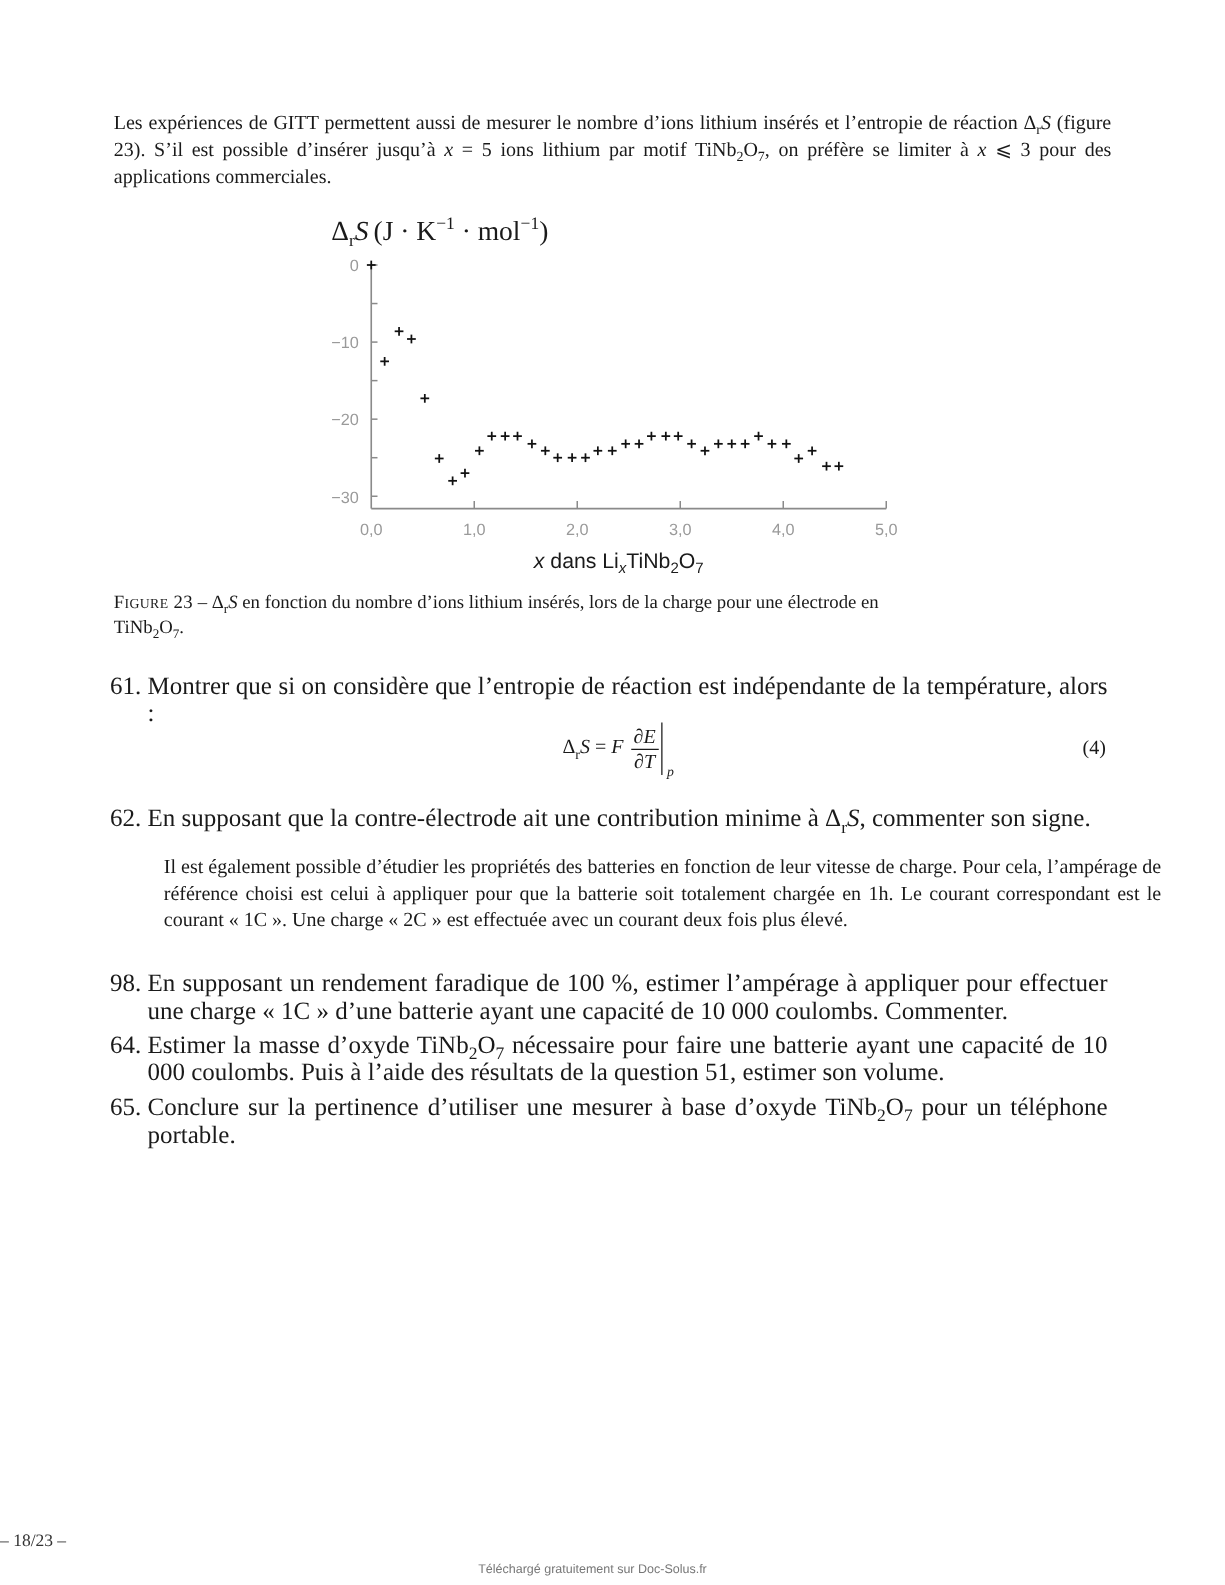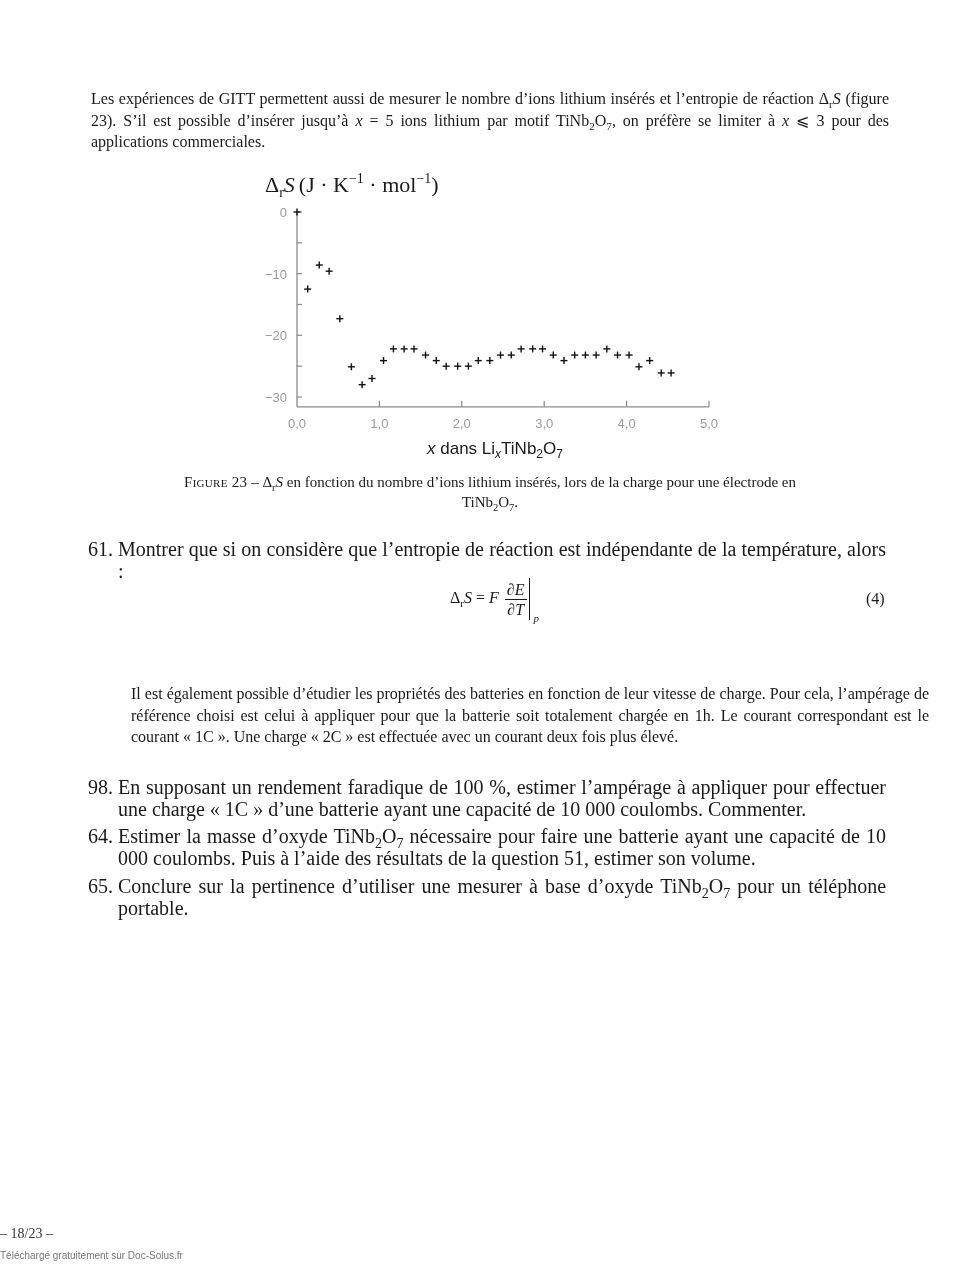--- a/index.html
+++ b/index.html
@@ -5,34 +5,34 @@
   html, body { margin: 0; padding: 0; background: #ffffff; }
   body { width: 980px; height: 1268px; position: relative; overflow: hidden;
          font-family: "DejaVu Serif", "Liberation Serif", serif; color: #1a1a1a; }
   .page { position: absolute; left: 0; top: 0; width: 980px; height: 1268px; border-radius: 13px; }
   .para { position: absolute; left: 91px; width: 798px; font-size: 16px; line-height: 21.5px;
           text-align: justify; font-family: "Liberation Serif", serif; }
   .q { position: absolute; left: 88px; width: 798px; font-size: 20px; line-height: 21.5px;
        font-family: "Liberation Serif", serif; text-align: justify; }
   .q .num { position: absolute; left: 0; top: 0; width: 30px; }
   .q .txt { display: block; padding-left: 30px; }
-  .caption { position: absolute; left: 91px; width: 798px; text-align: center; font-size: 15px;
+  .caption { position: absolute; left: 91px; width: 798px; text-align: left; font-size: 15px;
              line-height: 20px; font-family: "Liberation Serif", serif; }
   .sc { font-variant: small-caps; letter-spacing: 0.3px; }
   .eq { position: absolute; top: 578px; left: 450px; font-size: 16px; font-family: "Liberation Serif", serif; }
   .eqnum { position: absolute; top: 590px; left: 866px; font-size: 16px; font-family: "Liberation Serif", serif; }
   .frac { display: inline-block; vertical-align: middle; text-align: center; margin: 0 2px; }
   .frac .top { display: block; border-bottom: 1px solid #1a1a1a; padding: 0 2px; line-height: 19px; font-style: italic; }
   .frac .bot { display: block; line-height: 19px; font-style: italic; }
   .evalbar { display: inline-block; vertical-align: middle; border-left: 1px solid #1a1a1a; height: 42px; position: relative; width: 12px; }
   .evalbar span { position: absolute; left: 4px; bottom: -4px; font-size: 11px; font-style: italic; }
   i.m { font-style: italic; }
   sub { font-size: 70%; line-height: 0; }
   .footer-page { position: absolute; top: 1226px; left: 0; width: 980px; font-size: 14px; font-family: "Liberation Serif", serif; color: #333; }
-  .footer-dl { position: absolute; top: 1250px; left: 0; width: 948px; text-align: left; font-size: 10px; font-family: "Liberation Sans", sans-serif; color: #777; }
+  .footer-dl { position: absolute; top: 1250px; left: 0; width: 948px; text-align: center; font-size: 10px; font-family: "Liberation Sans", sans-serif; color: #777; }
   svg text { font-family: "Liberation Sans", sans-serif; }
 </style>
 </head>
 <body>
 
 <div class="page">
 
   <div class="para" style="top:88px;">
     <span>Les expériences de GITT permettent aussi de mesurer le nombre d’ions lithium insérés et l’entropie de</span>
     <span><span>réaction Δ</span><sub>r</sub><i class="m">S</i><span> (figure 23). S’il est possible d’insérer jusqu’à </span><i class="m">x</i><span> = 5 ions lithium par motif TiNb</span><sub>2</sub><span>O</span><sub>7</sub><span>, on</span></span>
@@ -229,20 +229,24 @@
     <span class="num">61.</span>
     <span class="txt">Montrer que si on considère que l’entropie de réaction est indépendante de la température, alors :</span>
   </div>
 
   <div class="eq">
     <span>Δ</span><sub>r</sub><i class="m">S</i><span> = </span><i class="m">F</i>
     <span class="frac"><span class="top">∂E</span><span class="bot">∂T</span></span><span class="evalbar"><span>p</span></span>
   </div>
   <div class="eqnum">(4)</div>
 
+  <div class="q" style="top:645px;">
+    <span class="num">62.</span>
+    <span class="txt"><span>En supposant que la contre-électrode ait une contribution minime à Δ</span><sub>r</sub><i class="m">S</i><span>, commenter son signe.</span></span>
+  </div>
 
   <div class="para" style="top:683px;margin-left:40px;">Il est également possible d’étudier les propriétés des batteries en fonction de leur vitesse de charge. Pour cela, l’ampérage de référence choisi est celui à appliquer pour que la batterie soit totalement chargée en 1h. Le courant correspondant est le courant « 1C ». Une charge « 2C » est effectuée avec un courant deux fois plus élevé.</div>
 
   <div class="q" style="top:777px;">
     <span class="num">98.</span>
     <span class="txt">En supposant un rendement faradique de 100 %, estimer l’ampérage à appliquer pour effectuer une charge « 1C » d’une batterie ayant une capacité de 10 000 coulombs. Commenter.</span>
   </div>
 
   <div class="q" style="top:826px;">
     <span class="num">64.</span>

